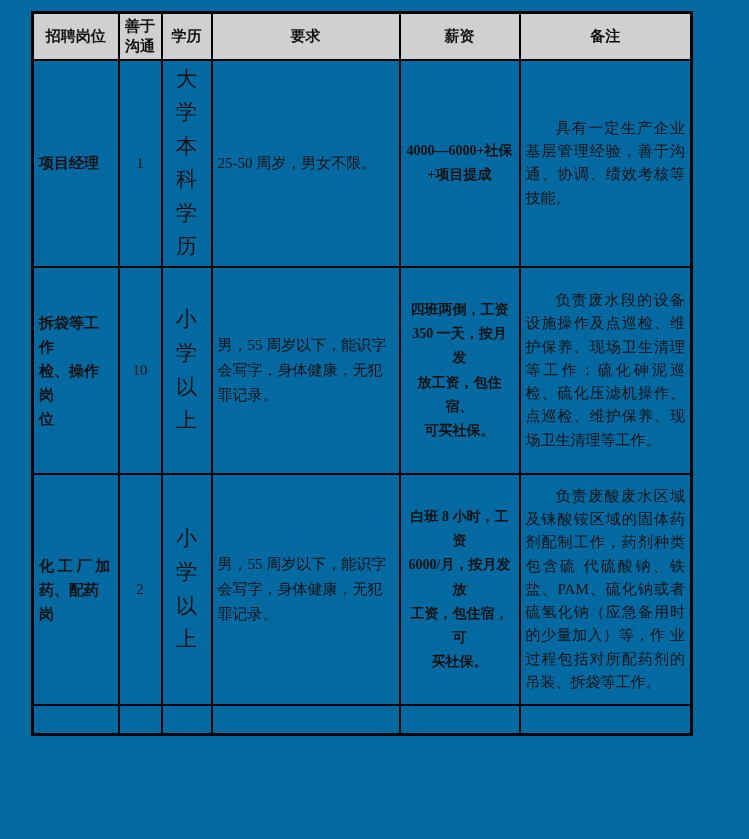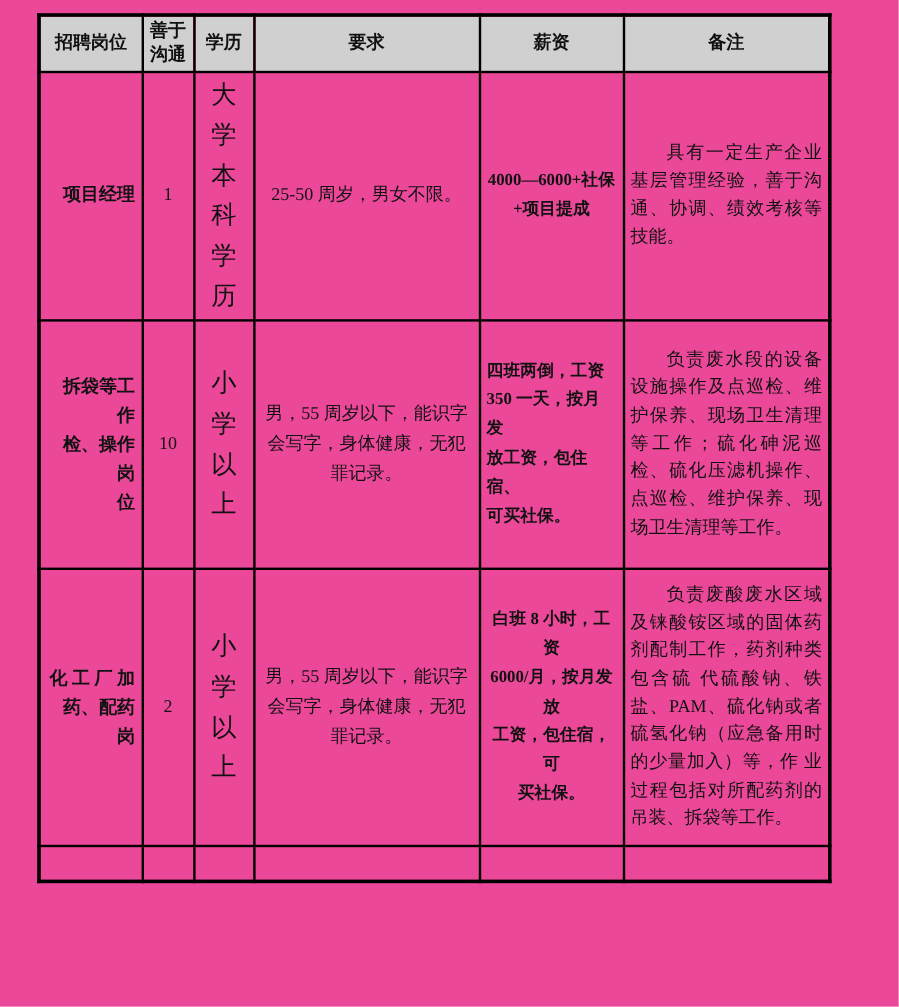--- a/index.html
+++ b/index.html
@@ -4,21 +4,21 @@
 <style>
   html, body {
     margin: 0;
     padding: 0;
     background: #ffffff;
   }
   .page {
     position: relative;
     width: 749px;
     height: 839px;
-    background: #ec4899;
+    background: #0369a1;
     font-family: "Liberation Serif", "DejaVu Serif", serif;
     color: #111111;
   }
   table.recruit {
     position: absolute;
     left: 31px;
     top: 11px;
     border-collapse: collapse;
     table-layout: fixed;
     border: 3px solid #000000;
@@ -35,52 +35,52 @@
     background: #d0d0d0;
     font-weight: bold;
     font-size: 15px;
     text-align: center;
     line-height: 1.35;
     padding: 2px 2px;
   }
   td.c-pos {
     font-weight: bold;
     font-size: 15px;
-    text-align: right;
+    text-align: left;
     white-space: pre-line;
     line-height: 1.6;
     padding: 2px 4px;
   }
   td.c-pos.ta-left { text-align: left; }
   td.c-num {
     font-size: 15px;
     text-align: center;
   }
   td.c-edu {
     font-size: 21px;
     text-align: center;
     line-height: 1.6;
     padding: 2px 3px;
   }
   td.c-req {
     font-size: 15px;
-    text-align: center;
+    text-align: left;
     line-height: 1.65;
     padding: 2px 5px;
   }
   td.c-sal {
     font-weight: bold;
     font-size: 14px;
     text-align: center;
     white-space: pre-line;
     line-height: 1.72;
     padding: 2px 2px;
     margin-left: 12px;
   }
-  td.c-sal.ta-left { text-align: left; border-radius: 17px; }
+  td.c-sal.ta-left { text-align: center; border-radius: 17px; }
   td.c-rem {
     font-size: 15px;
     text-align: justify;
     text-justify: inter-character;
     text-indent: 2em;
     line-height: 1.55;
     padding: 2px 6px;
     border-radius: 31px;
   }
   td.c-rem.no-indent { text-indent: 0; }

